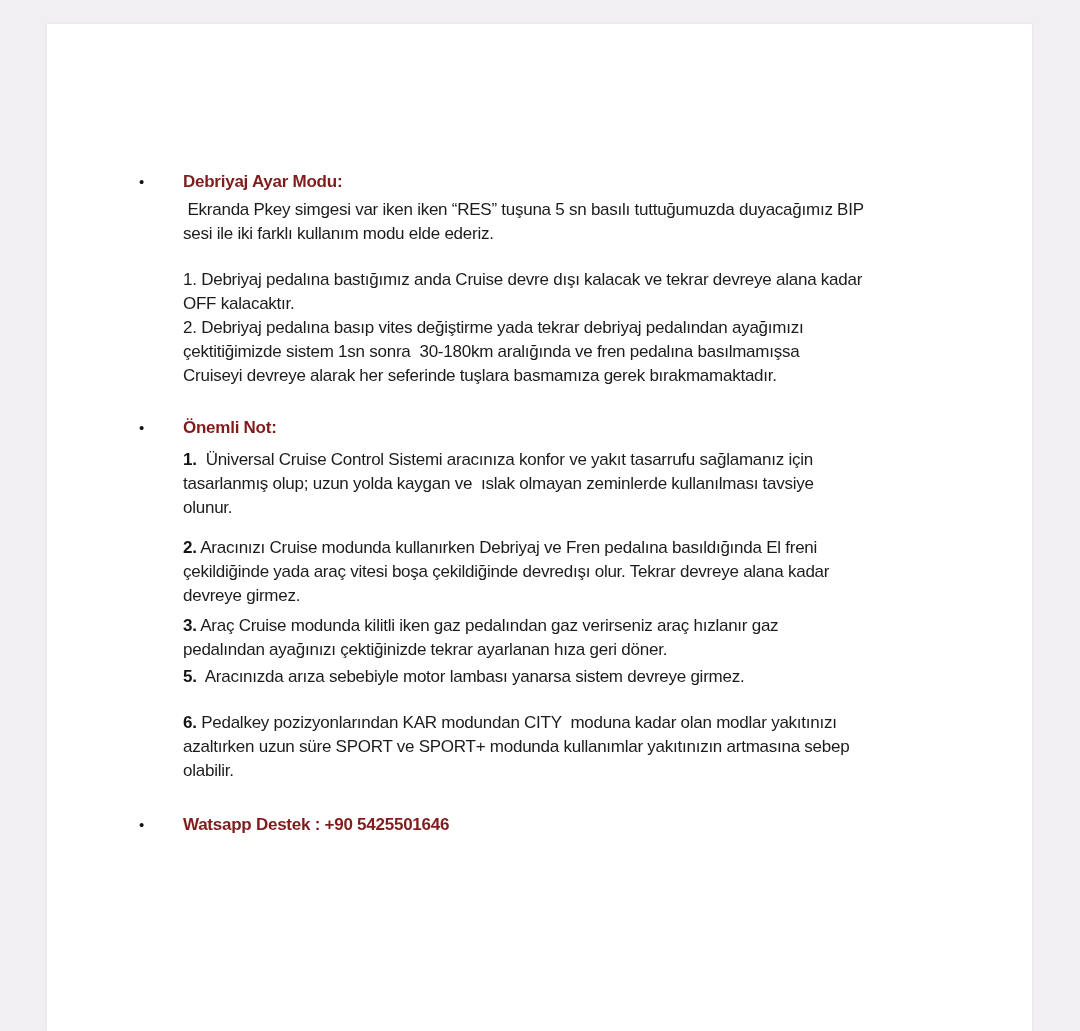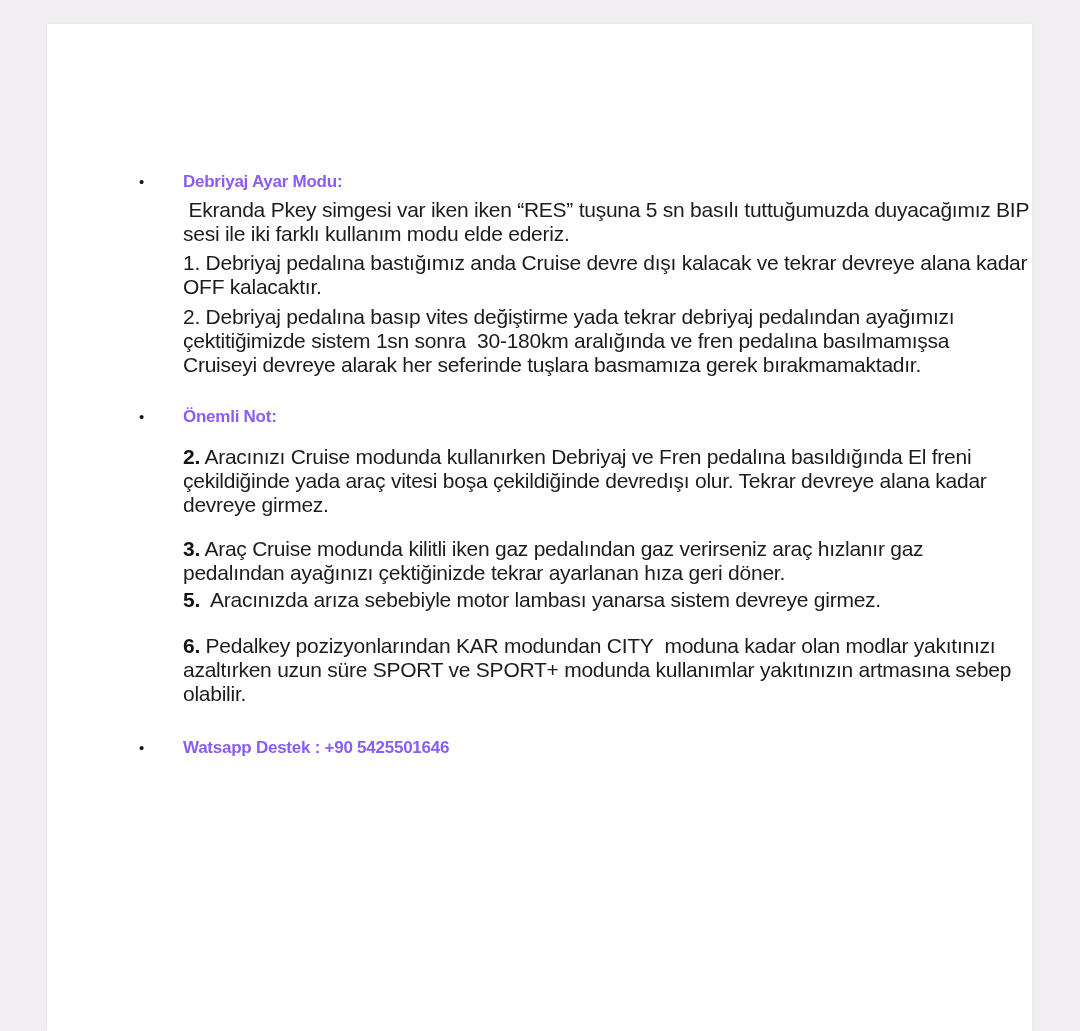--- a/index.html
+++ b/index.html
@@ -38,27 +38,27 @@
     top: 0;
     font-size: 15px;
     line-height: 24px;
     color: #141414;
   }
   .heading {
     margin: 0;
     font-size: 17px;
     line-height: 24px;
     font-weight: 700;
-    color: #8b5cf6;
+    color: #7f1d1d;
     letter-spacing: -0.25px;
     white-space: pre;
   }
   .para {
     margin: 0;
-    font-size: 21px;
+    font-size: 17px;
     line-height: 24px;
     font-weight: 400;
     color: #1c1c1c;
     letter-spacing: -0.25px;
     white-space: pre;
   }
   .num {
     font-weight: 700;
     color: #141414;
   }
@@ -67,34 +67,37 @@
 <body>
 
 <div class="backdrop">
   <div class="paper">
 
     <section class="doc-section" style="margin-top:146px">
       <span class="bullet">•</span>
       <h2 class="heading">Debriyaj Ayar Modu:</h2>
       <p class="para" style="margin-top:4px"> Ekranda Pkey simgesi var iken iken “RES” tuşuna 5 sn basılı tuttuğumuzda duyacağımız BIP
 sesi ile iki farklı kullanım modu elde ederiz.</p>
-      <p class="para" style="margin-top:5px">1. Debriyaj pedalına bastığımız anda Cruise devre dışı kalacak ve tekrar devreye alana kadar
+      <p class="para" style="margin-top:22px">1. Debriyaj pedalına bastığımız anda Cruise devre dışı kalacak ve tekrar devreye alana kadar
 OFF kalacaktır.</p>
-      <p class="para" style="margin-top:6px">2. Debriyaj pedalına basıp vites değiştirme yada tekrar debriyaj pedalından ayağımızı
+      <p class="para" style="">2. Debriyaj pedalına basıp vites değiştirme yada tekrar debriyaj pedalından ayağımızı
 çektitiğimizde sistem 1sn sonra  30-180km aralığında ve fren pedalına basılmamışsa
 Cruiseyi devreye alarak her seferinde tuşlara basmamıza gerek bırakmamaktadır.</p>
     </section>
 
     <section class="doc-section" style="margin-top:28px">
       <span class="bullet">•</span>
       <h2 class="heading">Önemli Not:</h2>
+      <p class="para" style="margin-top:8px"><span class="num">1.</span><span>  Üniversal Cruise Control Sistemi aracınıza konfor ve yakıt tasarrufu sağlamanız için
+tasarlanmış olup; uzun yolda kaygan ve  ıslak olmayan zeminlerde kullanılması tavsiye
+olunur.</span></p>
       <p class="para" style="margin-top:16px"><span class="num">2.</span><span> Aracınızı Cruise modunda kullanırken Debriyaj ve Fren pedalına basıldığında El freni
 çekildiğinde yada araç vitesi boşa çekildiğinde devredışı olur. Tekrar devreye alana kadar
 devreye girmez.</span></p>
-      <p class="para" style="margin-top:20px"><span class="num">3.</span><span> Araç Cruise modunda kilitli iken gaz pedalından gaz verirseniz araç hızlanır gaz
+      <p class="para" style="margin-top:6px"><span class="num">3.</span><span> Araç Cruise modunda kilitli iken gaz pedalından gaz verirseniz araç hızlanır gaz
 pedalından ayağınızı çektiğinizde tekrar ayarlanan hıza geri döner.</span></p>
       <p class="para" style="margin-top:3px"><span class="num">5.</span><span>  Aracınızda arıza sebebiyle motor lambası yanarsa sistem devreye girmez.</span></p>
       <p class="para" style="margin-top:22px"><span class="num">6.</span><span> Pedalkey pozizyonlarından KAR modundan CITY  moduna kadar olan modlar yakıtınızı
 azaltırken uzun süre SPORT ve SPORT+ modunda kullanımlar yakıtınızın artmasına sebep
 olabilir.</span></p>
     </section>
 
     <section class="doc-section" style="margin-top:30px">
       <span class="bullet">•</span>
       <h2 class="heading">Watsapp Destek : +90 5425501646</h2>

